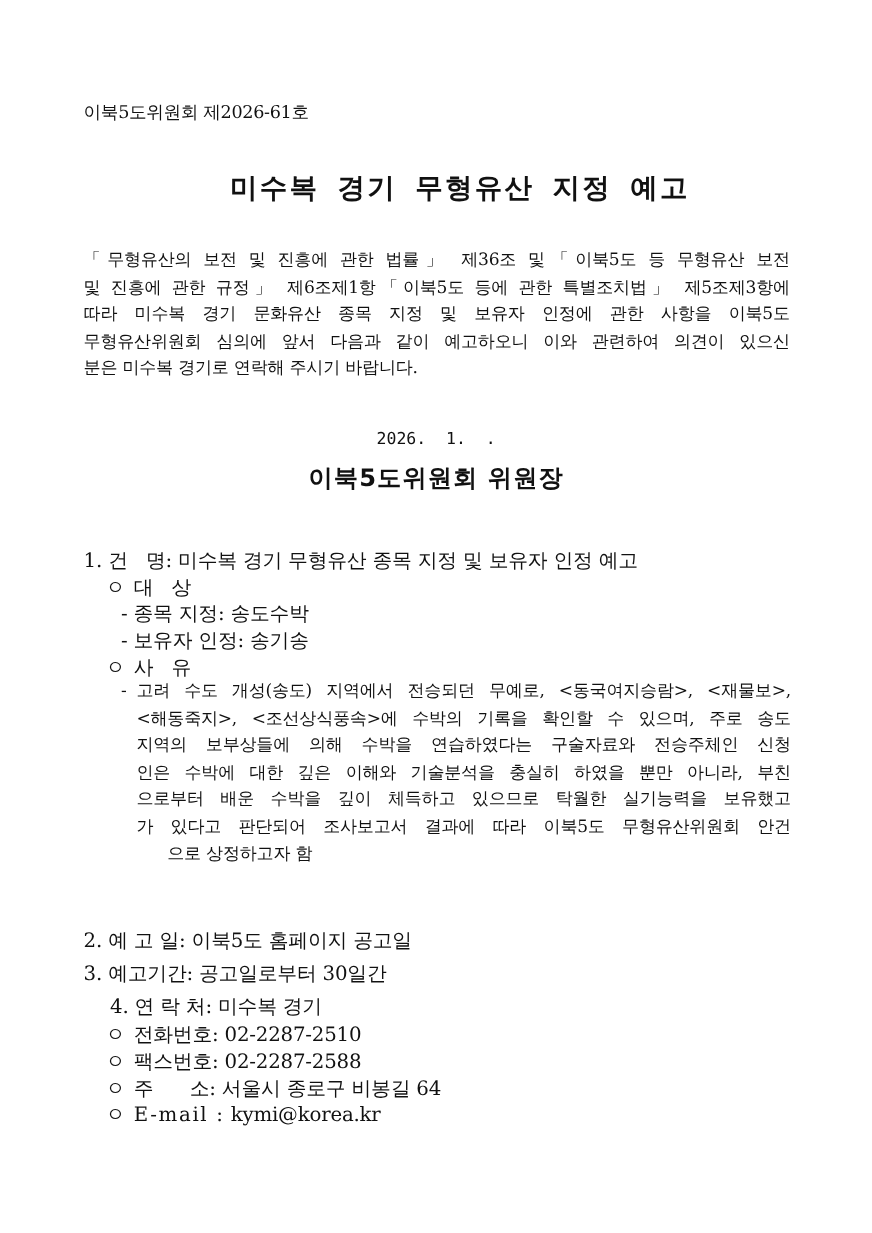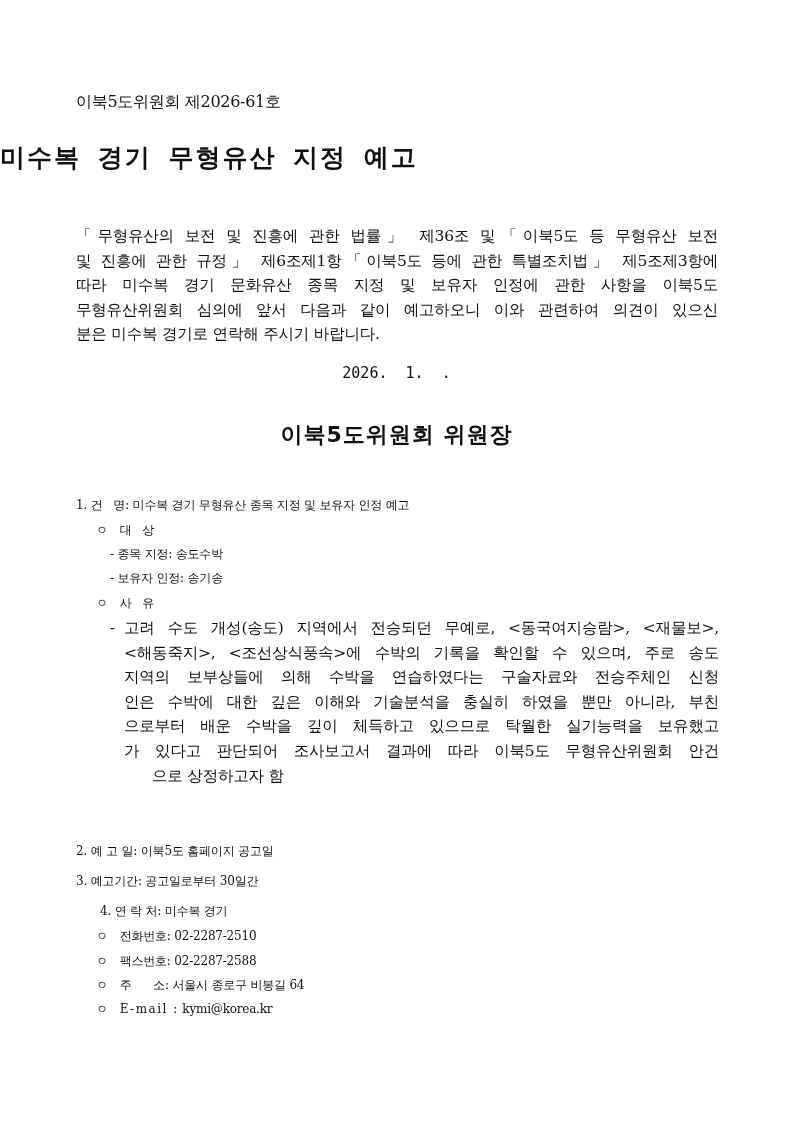--- a/index.html
+++ b/index.html
@@ -1,25 +1,25 @@
 <!DOCTYPE html>
 <html><head>
 <meta charset="utf-8">
 <style>
   html, body { margin: 0; padding: 0; background: #ffffff; }
   body { width: 793px; height: 1121px; position: relative; overflow: hidden; color: #111; font-family: "DejaVu Serif", "Liberation Serif", serif; }
   .abs { position: absolute; white-space: nowrap; }
   .doc-number { left: 76px; top: 92px; font-size: 16px; letter-spacing: -0.3px; }
-  .title { left: 0; width: 627px; top: 141px; text-align: left; font-family: "DejaVu Sans", "Liberation Sans", sans-serif; font-weight: bold; font-size: 25px; letter-spacing: 2px; word-spacing: 6px; }
+  .title { left: 0; width: 627px; top: 154px; text-align: right; font-family: "DejaVu Sans", "Liberation Sans", sans-serif; font-weight: bold; font-size: 25px; letter-spacing: 2px; word-spacing: 6px; }
   .intro { left: 76px; top: 224px; width: 642px; font-size: 15.5px; line-height: 24.6px; text-align: justify; text-align-last: left; white-space: normal; letter-spacing: -0.2px; }
   .intro-line { display: block; text-align: justify; text-align-last: justify; white-space: nowrap; }
   .intro-line.last { text-align-last: left; }
-  .date { left: 0; width: 793px; top: 364px; text-align: center; font-family: "DejaVu Sans Mono", "Liberation Mono", monospace; font-size: 15px; white-space: pre; }
+  .date { left: 0; width: 793px; top: 390px; text-align: center; font-family: "DejaVu Sans Mono", "Liberation Mono", monospace; font-size: 15px; white-space: pre; }
   .sign { left: 0; width: 793px; top: 420px; text-align: center; font-family: "DejaVu Sans", "Liberation Sans", sans-serif; font-weight: bold; font-size: 22px; letter-spacing: 1px; }
-  .line { font-size: 12px; letter-spacing: -0.2px; }
+  .line { font-size: 18px; letter-spacing: -0.2px; }
   .reason { left: 124px; top: 616px; width: 595px; font-size: 15.5px; line-height: 24.6px; letter-spacing: -0.2px; }
   .reason-line { display: block; white-space: nowrap; text-align: justify; text-align-last: justify; }
   .reason-line.last { text-align-last: left; margin-left: 28px; }
   .dash { position: absolute; left: -14px; }
   .bullet { display: inline-block; width: 20px; }
 </style>
 </head>
 <body>
 
 <div class="abs doc-number">이북5도위원회  제2026-61호</div>

